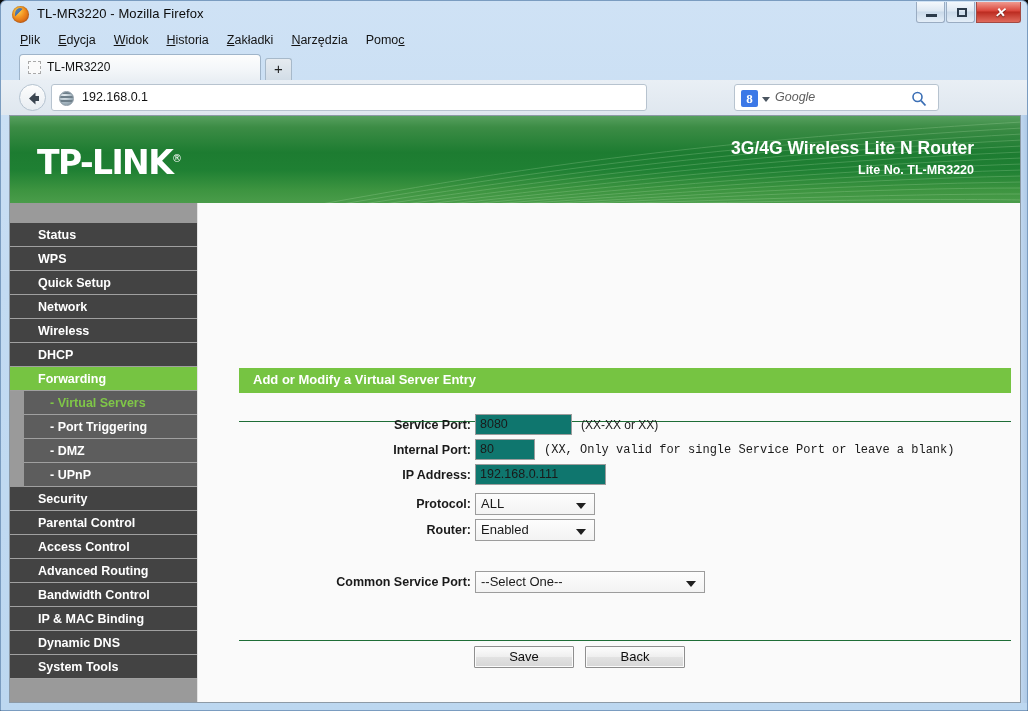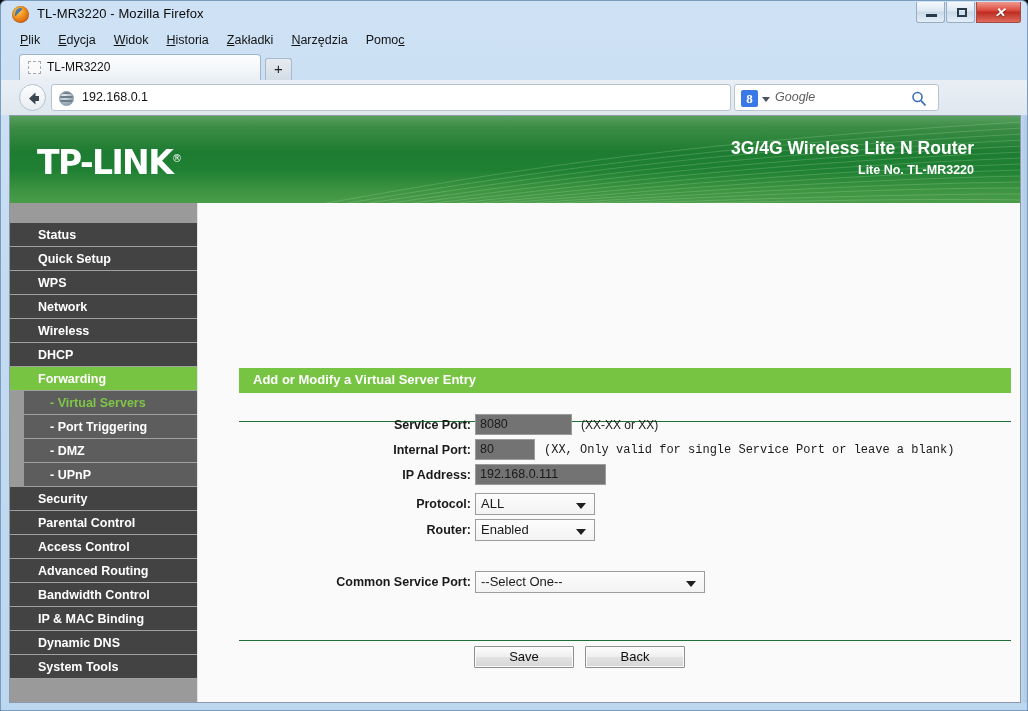--- a/index.html
+++ b/index.html
@@ -109,21 +109,21 @@
     background: linear-gradient(to bottom,#e9eff5 0%, #dfe7ef 100%);
   }
   #back-btn {
     position: absolute; left: 18px; top: 4px; width: 27px; height: 27px;
     border-radius: 50%;
     background: linear-gradient(to bottom,#fdfdfd 0%, #e8edf2 100%);
     border: 1px solid #b5c3d0;
   }
   #back-btn svg { position: absolute; left: 5px; top: 5px; }
   #urlbar {
-    position: absolute; left: 50px; top: 4px; width: 680px; height: 27px;
+    position: absolute; left: 50px; top: 4px; width: 596px; height: 27px;
     background: #fff; border: 1px solid #b7c3cf; border-radius: 3px;
   }
   #url-favicon {
     position: absolute; left: 7px; top: 6px; width: 15px; height: 15px;
     border-radius: 50%;
     background: radial-gradient(circle at 35% 30%, #e8eef2 0%, #9fb0bb 60%, #7b8c97 100%);
     border: 1px solid #8c9aa5;
     overflow: hidden;
   }
   #url-favicon:after{
@@ -262,21 +262,21 @@
   #rule-bottom { top: 437px; }
   .form-label {
     position: absolute;
     font-size: 12.5px; font-weight: bold; color: #1a1a1a;
     text-align: right;
     white-space: nowrap;
   }
   .field {
     position: absolute;
     height: 21px;
-    background: #737373;
+    background: #0f766e;
     border: 1px solid #9c9c9c;
     font-size: 12.5px; color: #1a1a1a;
     line-height: 19px;
     padding-left: 4px;
     white-space: nowrap;
     overflow: hidden;
   }
   .hint {
     position: absolute;
     font-size: 12px; color: #1a1a1a;
@@ -411,22 +411,22 @@
         </g>
       </svg>
       <div id="logo"><span>TP-LINK</span><sup>®</sup></div>
       <div id="banner-model-line1">3G/4G Wireless Lite N Router</div>
       <div id="banner-model-line2">Lite No. TL-MR3220</div>
     </div>
 
     <div id="sidebar">
       <div id="sidebar-top-gap"></div>
       <div class="nav-item">Status</div>
+      <div class="nav-item">WPS</div>
       <div class="nav-item">Quick Setup</div>
-      <div class="nav-item">WPS</div>
       <div class="nav-item">Network</div>
       <div class="nav-item">Wireless</div>
       <div class="nav-item">DHCP</div>
       <div class="nav-item active-main">Forwarding</div>
       <div class="nav-item sub active-sub">- Virtual Servers</div>
       <div class="nav-item sub">- Port Triggering</div>
       <div class="nav-item sub">- DMZ</div>
       <div class="nav-item sub">- UPnP</div>
       <div class="nav-item">Security</div>
       <div class="nav-item">Parental Control</div>

